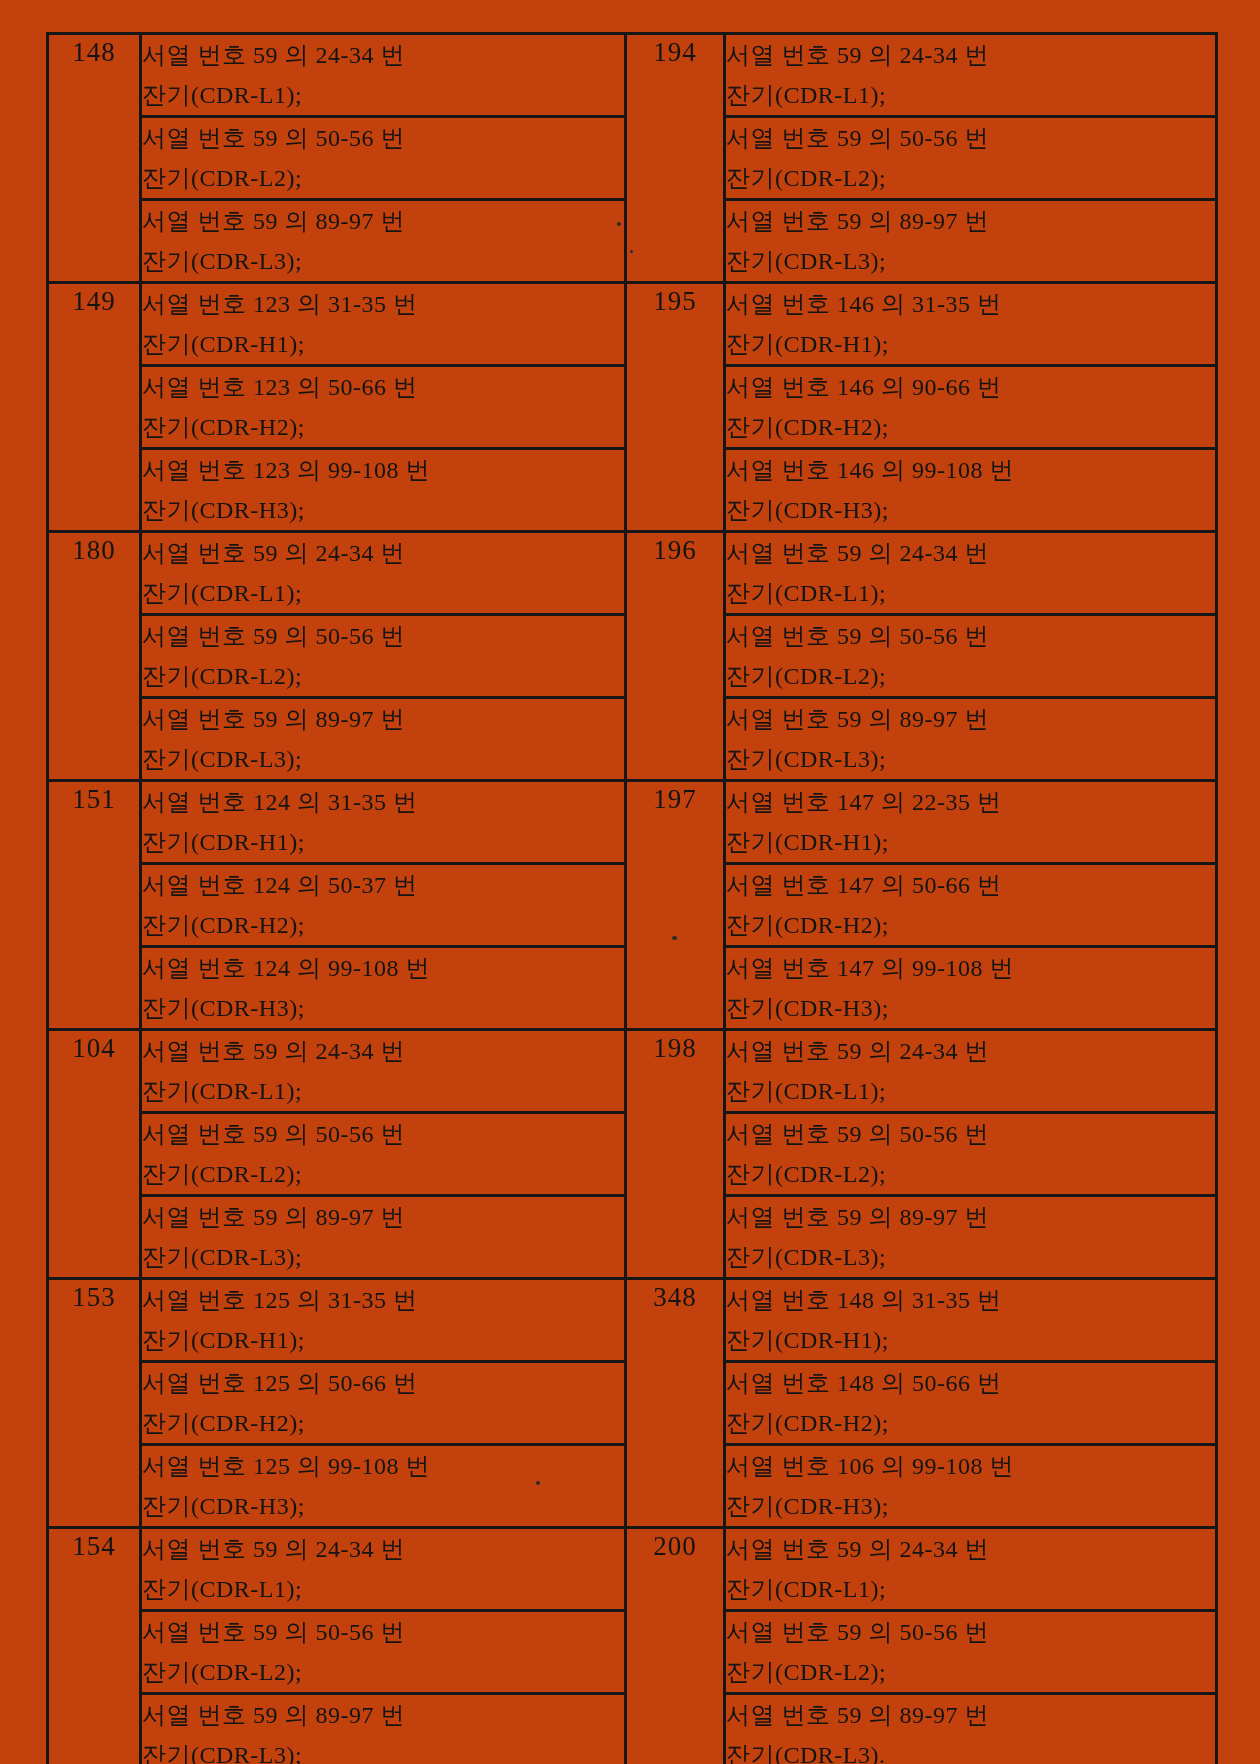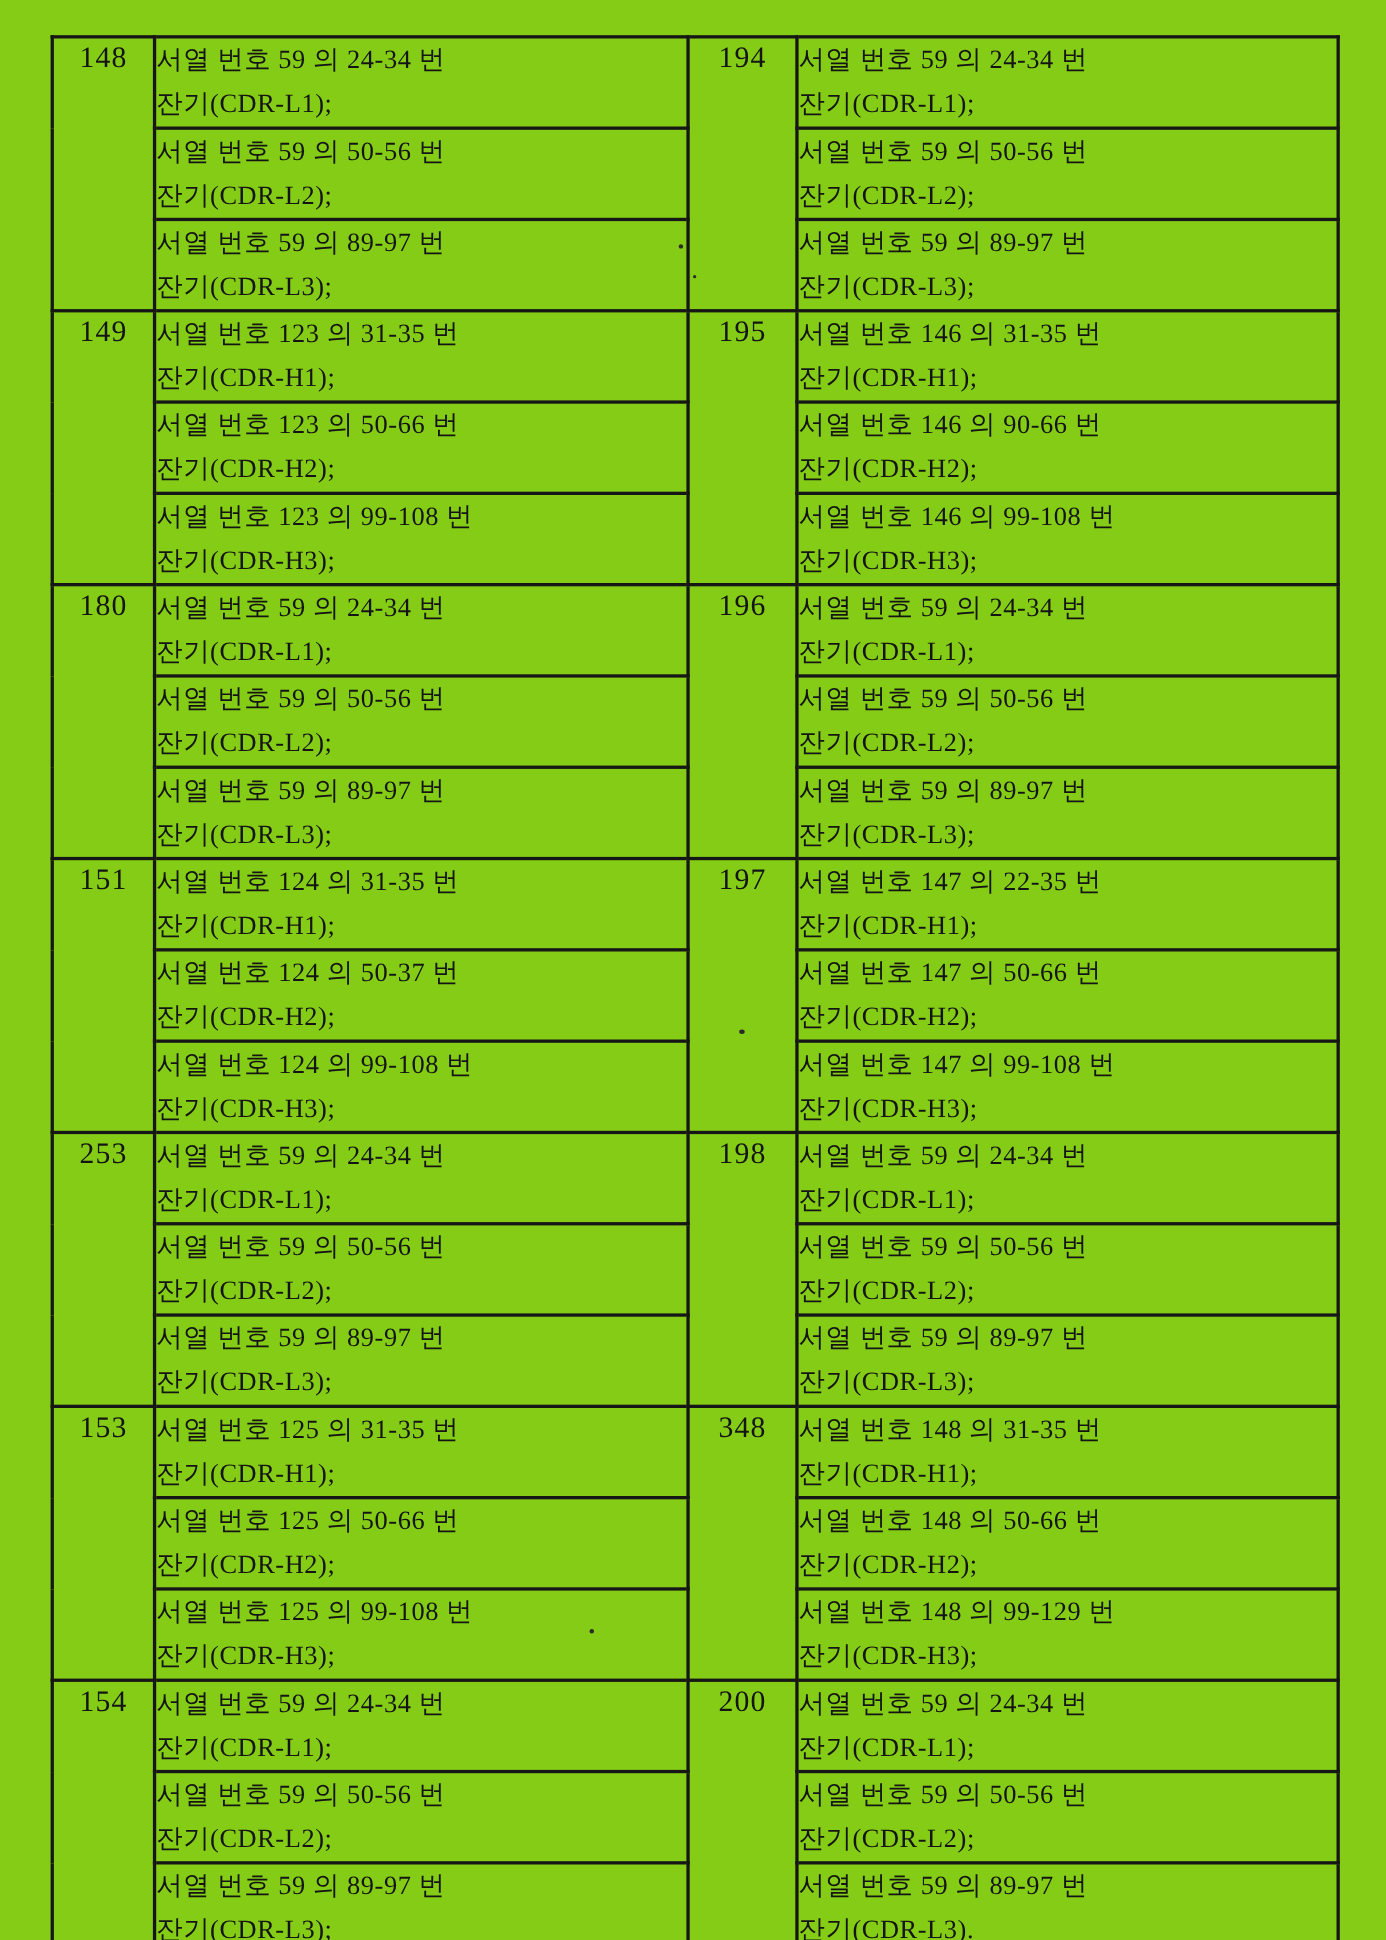--- a/index.html
+++ b/index.html
@@ -11,21 +11,21 @@
     width: 1260px;
     height: 1764px;
     position: relative;
     font-family: "Liberation Serif", "DejaVu Serif", serif;
     color: #141414;
     overflow: hidden;
   }
   .page {
     position: absolute;
     inset: 0;
-    background: #84cc16;
+    background: #c2410c;
   }
   .table-wrap {
     position: absolute;
     left: 46px;
     top: 32px;
   }
   table.claims {
     border-collapse: collapse;
     table-layout: fixed;
   }
@@ -199,21 +199,21 @@
             <td class="txt txt-left">
               <span class="claim-line">서열 번호 124 의 99-108 번</span>
               <span class="claim-line">잔기(CDR-H3);</span>
             </td>
             <td class="txt txt-right">
               <span class="claim-line">서열 번호 147 의 99-108 번</span>
               <span class="claim-line">잔기(CDR-H3);</span>
             </td>
           </tr>
           <tr>
-            <td class="num num-left" rowspan="3">253</td>
+            <td class="num num-left" rowspan="3">104</td>
             <td class="txt txt-left">
               <span class="claim-line">서열 번호 59 의 24-34 번</span>
               <span class="claim-line">잔기(CDR-L1);</span>
             </td>
             <td class="num num-right" rowspan="3">198</td>
             <td class="txt txt-right">
               <span class="claim-line">서열 번호 59 의 24-34 번</span>
               <span class="claim-line">잔기(CDR-L1);</span>
             </td>
           </tr>
@@ -258,21 +258,21 @@
               <span class="claim-line">서열 번호 148 의 50-66 번</span>
               <span class="claim-line">잔기(CDR-H2);</span>
             </td>
           </tr>
           <tr>
             <td class="txt txt-left">
               <span class="claim-line">서열 번호 125 의 99-108 번</span>
               <span class="claim-line">잔기(CDR-H3);</span>
             </td>
             <td class="txt txt-right">
-              <span class="claim-line">서열 번호 148 의 99-129 번</span>
+              <span class="claim-line">서열 번호 106 의 99-108 번</span>
               <span class="claim-line">잔기(CDR-H3);</span>
             </td>
           </tr>
           <tr>
             <td class="num num-left" rowspan="3">154</td>
             <td class="txt txt-left">
               <span class="claim-line">서열 번호 59 의 24-34 번</span>
               <span class="claim-line">잔기(CDR-L1);</span>
             </td>
             <td class="num num-right" rowspan="3">200</td>

